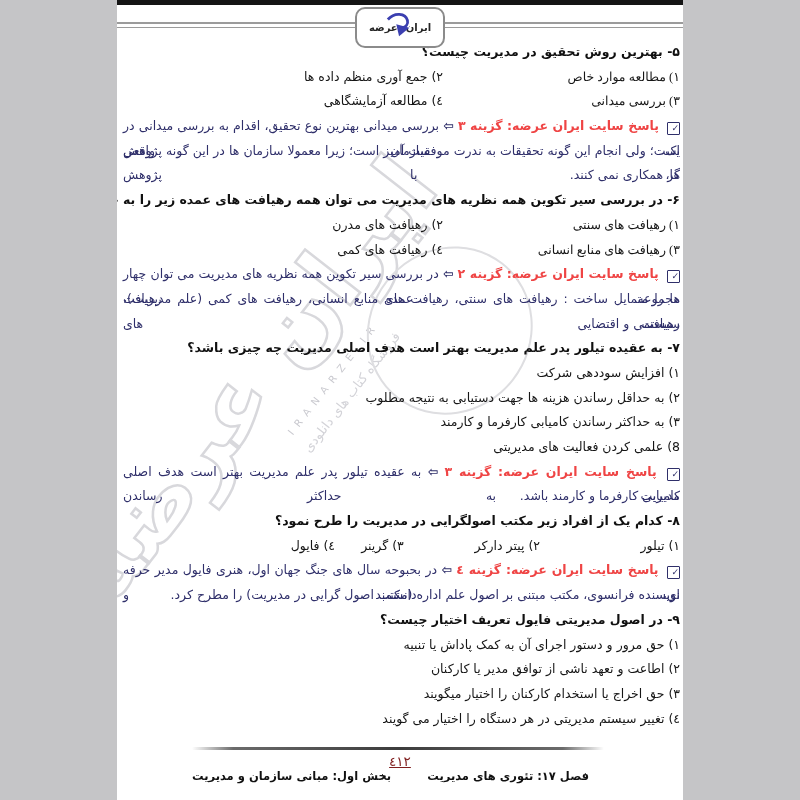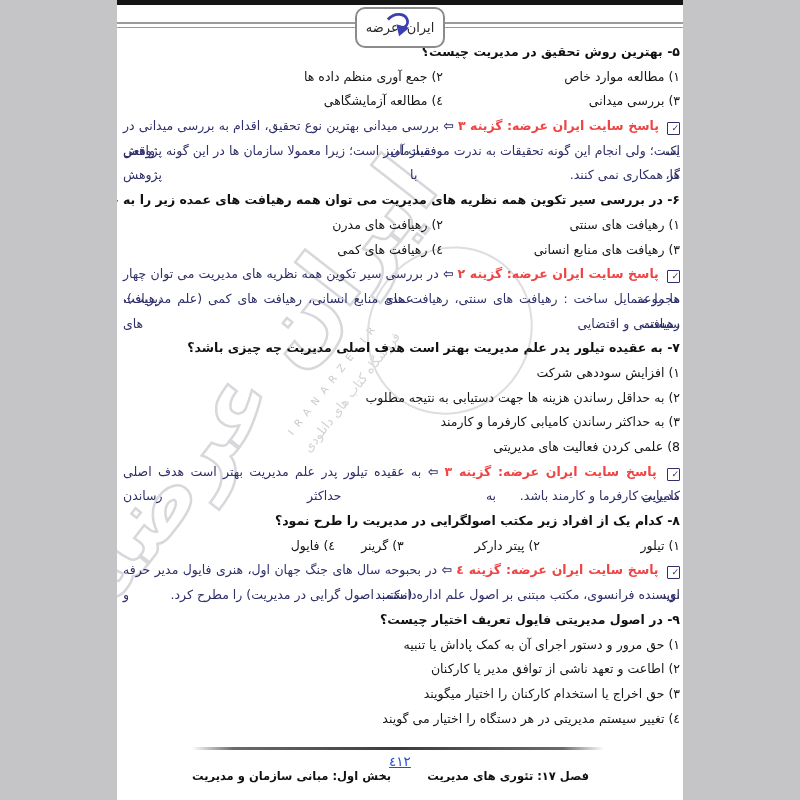--- a/index.html
+++ b/index.html
@@ -18,21 +18,21 @@
   
   .rule{position:absolute;left:0;right:0;height:1.5px;background:#9b9b9b;z-index:1;}
   .rule.r1{top:22px;}
   .rule.r2{top:26.5px;}
   
   .logo{
     position:absolute;top:7px;left:50%;transform:translateX(-50%);
     width:86px;height:37px;background:#fff;border:2px solid #8b8b8b;border-radius:10px;
     z-index:4;display:flex;align-items:center;justify-content:center;gap:8px;
   }
-  .logo .w{font-weight:normal;font-size:13px;color:#262626;line-height:1;}
+  .logo .w{font-weight:bold;font-size:10px;color:#262626;line-height:1;}
   .logo svg{position:absolute;top:3px;left:29px;}
   
   .wm{
     position:absolute;top:235px;left:50%;width:430px;margin-left:-215px;height:390px;
     transform:rotate(-52deg);z-index:0;text-align:center;pointer-events:none;
   }
   .wm-big{
     font-size:92px;font-weight:bold;line-height:1.05;white-space:nowrap;
     color:transparent;-webkit-text-stroke:2.5px #d8d8dc;
   }
@@ -40,39 +40,39 @@
   .wm-ellipse{position:absolute;top:92px;left:238px;width:168px;height:158px;
     border:2.5px solid #dedee1;border-radius:50%;}
   .wm-arc{font-size:10px;letter-spacing:7px;color:#c9c9cf;margin-top:8px;direction:ltr;}
   .wm-sub{font-size:13px;letter-spacing:3px;color:#d3d3d8;margin-top:10px;}
   
   .content{position:absolute;top:40px;right:3px;left:6px;z-index:2;color:#161616;}
   .ln{height:24.7px;line-height:24.7px;font-size:12.5px;white-space:nowrap;}
   .q{font-weight:bold;color:#101010;margin-left:40px;}
   .fill{white-space:normal;text-align:justify;text-align-last:justify;}
   .optrow{display:flex;}
-  .optrow .o1{flex:0 0 237px;}
+  .optrow .o1{flex:0 0 237px;font-family:Liberation Serif, serif;}
   .optrow4{display:flex;}
   .optrow4 .c1{flex:0 0 140px;}
   .optrow4 .c2{flex:0 0 110px;}
   .optrow4 .c3{flex:0 0 95px;text-align:center;}
   .ans{color:#2f2f6a;}
   .ans .pre{font-weight:bold;color:#ef4444;}
   .ans .arw{font-weight:bold;}
   .chk{
     display:inline-block;width:11px;height:11px;border:1.4px solid #2f2f6a;border-radius:1px;
     font-size:9px;line-height:10px;text-align:center;vertical-align:-1px;margin-left:4px;
     color:#2f2f6a;font-weight:bold;background:#fff;
   }
   
   .divider{
     position:absolute;top:747px;right:79px;width:412px;height:2.5px;z-index:2;border-radius:2px;
     background:linear-gradient(to right,rgba(70,70,70,0),rgba(70,70,70,.8) 10%,#3c3c3c 50%,rgba(70,70,70,.8) 90%,rgba(70,70,70,0));
   }
-  .pagenum{position:absolute;top:753px;left:0;right:0;text-align:center;font-size:13.5px;color:#1d4ed8;z-index:2;text-decoration:underline;}
+  .pagenum{position:absolute;top:753px;left:0;right:0;text-align:center;font-size:13.5px;color:#7f1d1d;z-index:2;text-decoration:underline;}
   .footrow{
     position:absolute;top:769px;right:94px;left:75px;display:flex;justify-content:space-between;
     font-weight:bold;font-size:11.5px;color:#111;z-index:2;
   }
 </style>
 </head>
 <body>
 
 <div class="page">
 

